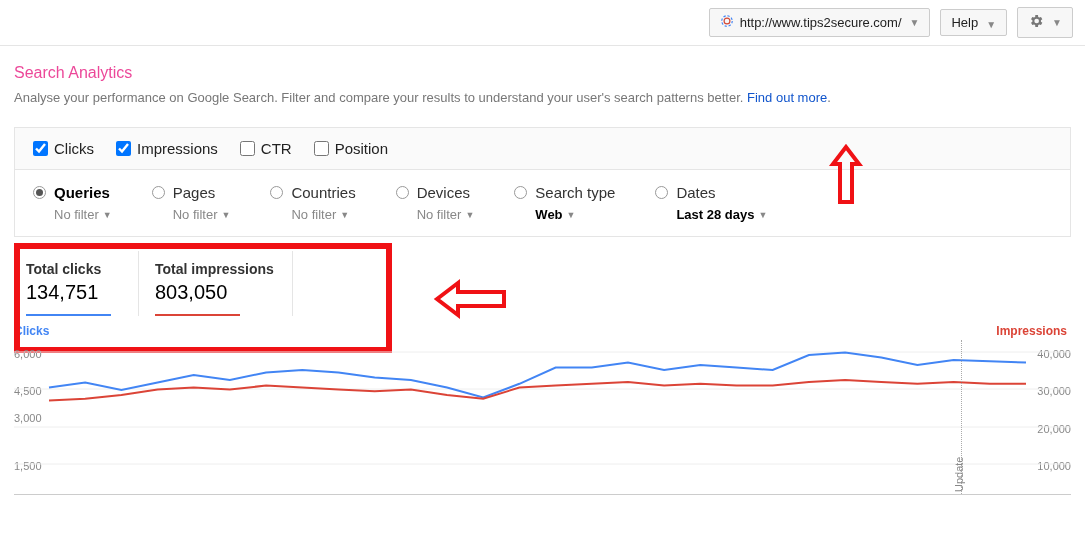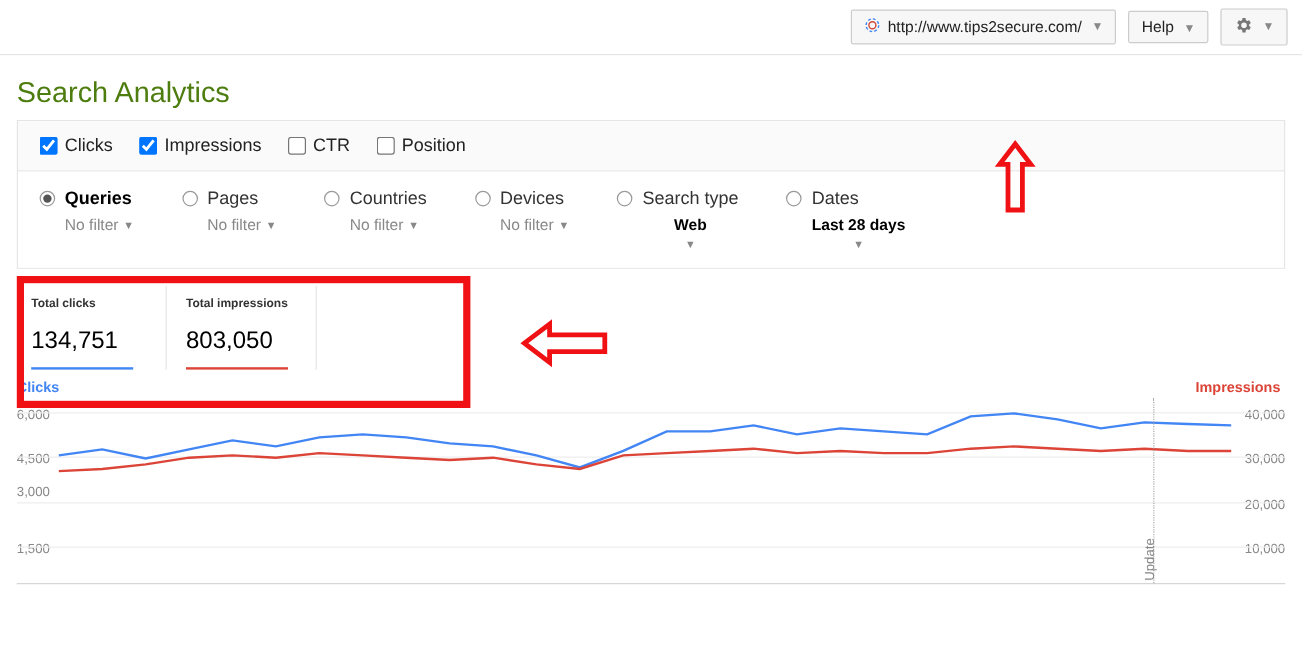--- a/index.html
+++ b/index.html
@@ -6,43 +6,43 @@
   body { font-family: Arial, sans-serif; font-size: 13px; color: #222; background: #fff; width: 1085px; }
   .topbar { height: 46px; border-bottom: 1px solid #e5e5e5; display: flex; align-items: center; justify-content: flex-end; padding: 0 12px; gap: 10px; }
   .site-dropdown { display: inline-flex; align-items: center; gap: 6px; background: #f7f7f7; border: 1px solid #ccc; border-radius: 2px; padding: 5px 10px; cursor: pointer; }
   .site-dropdown .globe { font-size: 13px; }
   .site-dropdown .caret { color: #888; font-size: 10px; margin-left: 2px; }
   .help-btn { display: inline-flex; align-items: flex-end; background: #f7f7f7; border: 1px solid #ccc; border-radius: 2px; padding: 5px 10px; cursor: pointer; gap: 6px; }
   .help-btn .caret { color: #888; font-size: 10px; margin-left: 2px; }
   .gear-btn { display: inline-flex; align-items: center; background: #f7f7f7; border: 1px solid #ccc; border-radius: 2px; padding: 5px 10px; cursor: pointer; gap: 6px; color: #666; }
   .gear-btn .caret { color: #888; font-size: 10px; margin-left: 2px; }
   .main { padding: 18px 14px 0 14px; }
-  h1 { font-size: 24px; font-weight: 400; color: #4d7c0f; margin-bottom: 8px; }
+  h1 { font-size: 16px; font-weight: 400; color: #ec4899; margin-bottom: 8px; }
   .subtitle { font-size: 13px; color: #777; margin-bottom: 22px; }
   .subtitle a { color: #1155cc; text-decoration: none; }
   .filters { border: 1px solid #e5e5e5; }
   .metric-row { display: flex; align-items: center; gap: 22px; padding: 12px 18px; border-bottom: 1px solid #e5e5e5; background: #fafafa; }
   .metric-item { display: flex; align-items: center; gap: 6px; font-size: 15px; cursor: pointer; }
   .metric-item input[type=checkbox] { width: 15px; height: 15px; cursor: pointer; }
   .dimension-row { display: flex; align-items: flex-start; gap: 40px; padding: 14px 18px 14px 18px; background: #fff; position: relative; }
   .dimension-item { display: flex; flex-direction: column; gap: 6px; }
   .dim-top { display: flex; align-items: center; gap: 8px; }
   .radio-outer { width: 13px; height: 13px; border: 1px solid #999; border-radius: 50%; display: inline-flex; align-items: center; justify-content: center; cursor: pointer; }
   .radio-inner { width: 7px; height: 7px; border-radius: 50%; background: #555; }
   .dim-label { font-size: 15px; color: #333; }
   .dim-label.bold { font-weight: 700; color: #000; }
   .dim-filter { font-size: 13px; color: #888; display: flex; align-items: center; gap: 4px; cursor: pointer; margin-left: 21px; }
-  .dim-filter.strong { font-weight: 700; color: #000; flex-direction: column; }
+  .dim-filter.strong { font-weight: 700; color: #000; }
   .dim-filter .caret { font-size: 9px; color: #888; }
   .totals-wrap { position: relative; padding: 14px 0 6px 0; }
   .red-box { position: absolute; top: 6px; left: 0; width: 378px; height: 110px; border: 6px solid #f01115; pointer-events: none; }
   .totals { display: flex; }
   .total-card { padding: 10px 18px 0 16px; border-right: 1px solid #e5e5e5; min-width: 125px; }
   .total-card:first-child { padding-left: 12px; }
-  .total-label { font-size: 10px; font-weight: 700; color: #333; margin-bottom: 14px; }
+  .total-label { font-size: 14px; font-weight: 700; color: #333; margin-bottom: 4px; }
   .total-value { font-size: 20px; font-weight: 400; color: #000000; margin-bottom: 10px; }
   .underline-clicks { width: 85px; height: 2px; background: #4285f4; }
   .underline-impr { width: 85px; height: 2px; background: #db4437; }
   .arrow-left { position: absolute; top: 40px; left: 418px; }
   .arrow-up { position: absolute; top: -28px; left: 806px; }
   .chart-header { display: flex; justify-content: space-between; padding: 2px 4px 2px 0; }
   .chart-header .l { color: #4285f4; font-weight: 700; font-size: 12px; }
   .chart-header .r { color: #db4437; font-weight: 700; font-size: 12px; }
   .chart-area { position: relative; height: 155px; border-bottom: 1px solid #ccc; }
   .chart-area svg { position: absolute; top: 0; left: 0; }
@@ -75,20 +75,23 @@
       <svg width="16" height="16" viewBox="0 0 24 24" fill="#777">
           <path d="M19.4 13a7.5 7.5 0 000-2l2.1-1.6-2-3.5-2.5 1a7.5 7.5 0 00-1.7-1L15 3h-4l-.3 2.9a7.5 7.5 0 00-1.7 1l-2.5-1-2 3.5L6.6 11a7.5 7.5 0 000 2l-2.1 1.6 2 3.5 2.5-1a7.5 7.5 0 001.7 1L11 21h4l.3-2.9a7.5 7.5 0 001.7-1l2.5 1 2-3.5zM13 15.5A3.5 3.5 0 1116.5 12 3.5 3.5 0 0113 15.5z"></path>
         </svg>
     </span>
     <span class="caret">▼</span>
   </div>
 </div>
 
 <div class="main">
   <h1>Search Analytics</h1>
+  <div class="subtitle">
+    <span>Analyse your performance on Google Search. Filter and compare your results to understand your user's search patterns better. </span><a href="#">Find out more</a>.
+  </div>
 
   <div class="filters">
     <div class="metric-row">
       <label class="metric-item">
         <input type="checkbox" checked="" style=""> 
           <span>Clicks</span>
       </label>
       <label class="metric-item">
         <input type="checkbox" checked="" style=""> 
           <span>Impressions</span>

